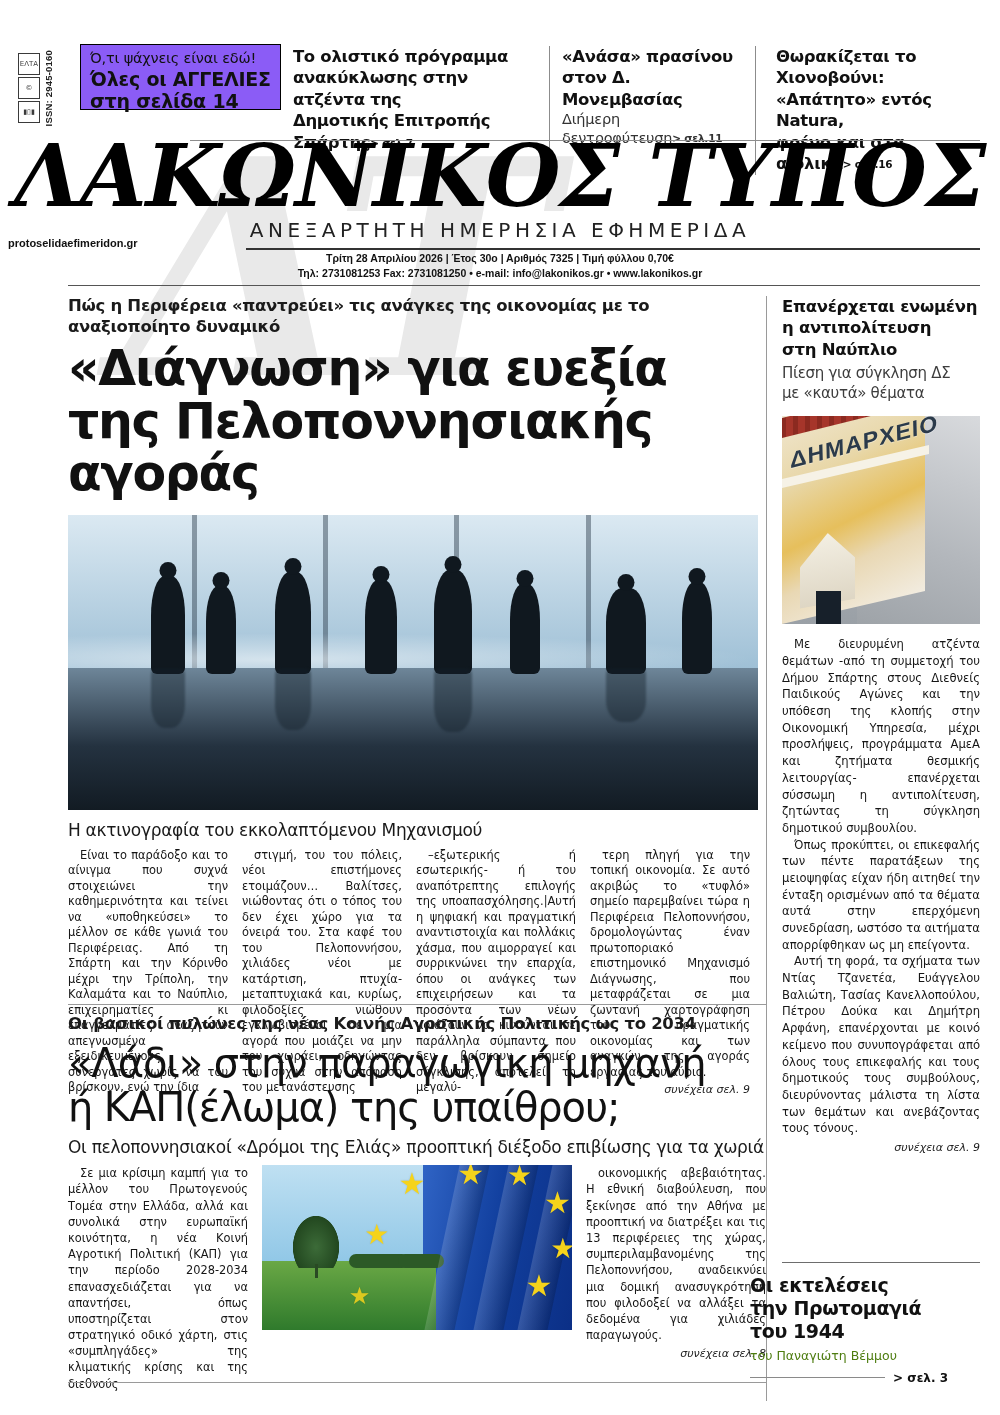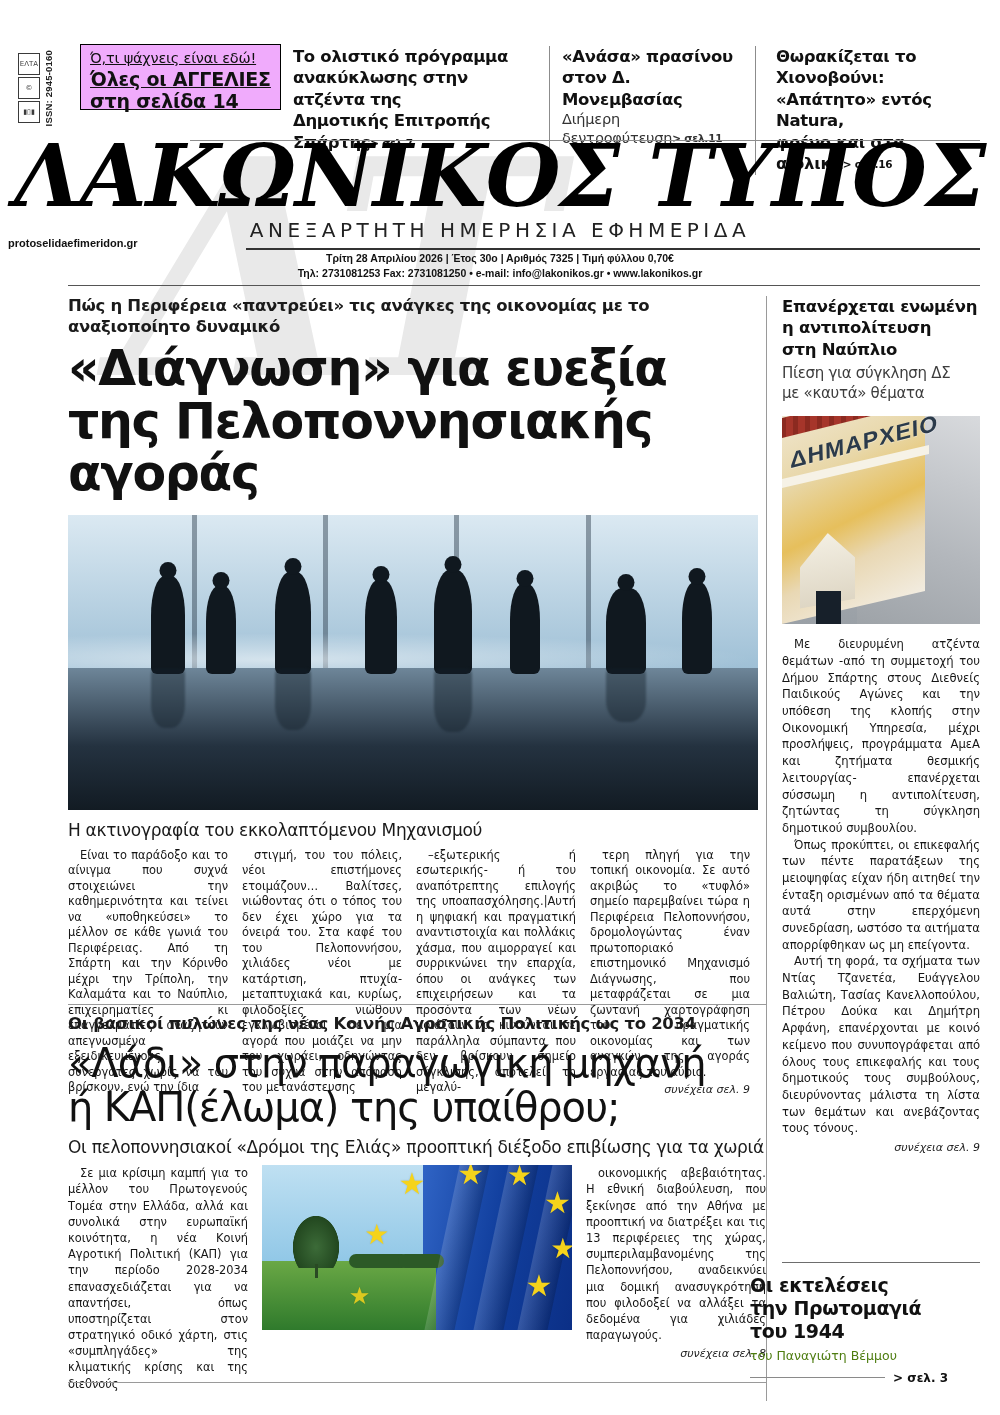--- a/index.html
+++ b/index.html
@@ -35,21 +35,21 @@
     display:flex;align-items:center;justify-content:center;
     font-size:7px;line-height:1;color:#3a3a3a;overflow:hidden;
   }
   .isbn-vert{
     writing-mode:vertical-rl;transform:rotate(180deg);
     font-size:9.5px;font-weight:700;letter-spacing:.2px;color:#222;
     font-family:"Liberation Sans",sans-serif;
   }
   .ad-box{
     border:1.6px solid #000;padding:5px 9px 6px 9px;margin-top:2px;
-    height:66px;box-sizing:border-box;background:#f0abfc;text-decoration:underline;
+    height:66px;box-sizing:border-box;background:#8b5cf6;
   }
   .ad-l1{font-size:14.5px;letter-spacing:-.2px;}
   .ad-l2{font-size:19px;font-weight:700;letter-spacing:-.2px;margin-top:2px;}
   .ad-l3{font-size:19px;font-weight:700;letter-spacing:-.2px;}
 
   .teasers{display:flex;flex:1;align-items:flex-start;padding-top:4px;}
   .teaser{padding:0 12px;box-sizing:border-box;}
   .teaser.sep{border-left:1px solid #8c8c8c;}
   .t-line{font-size:16.5px;font-weight:700;line-height:1.3;letter-spacing:-.3px;}
   .t-sub{font-size:14.5px;font-weight:400;line-height:1.3;letter-spacing:-.2px;color:#333;}

